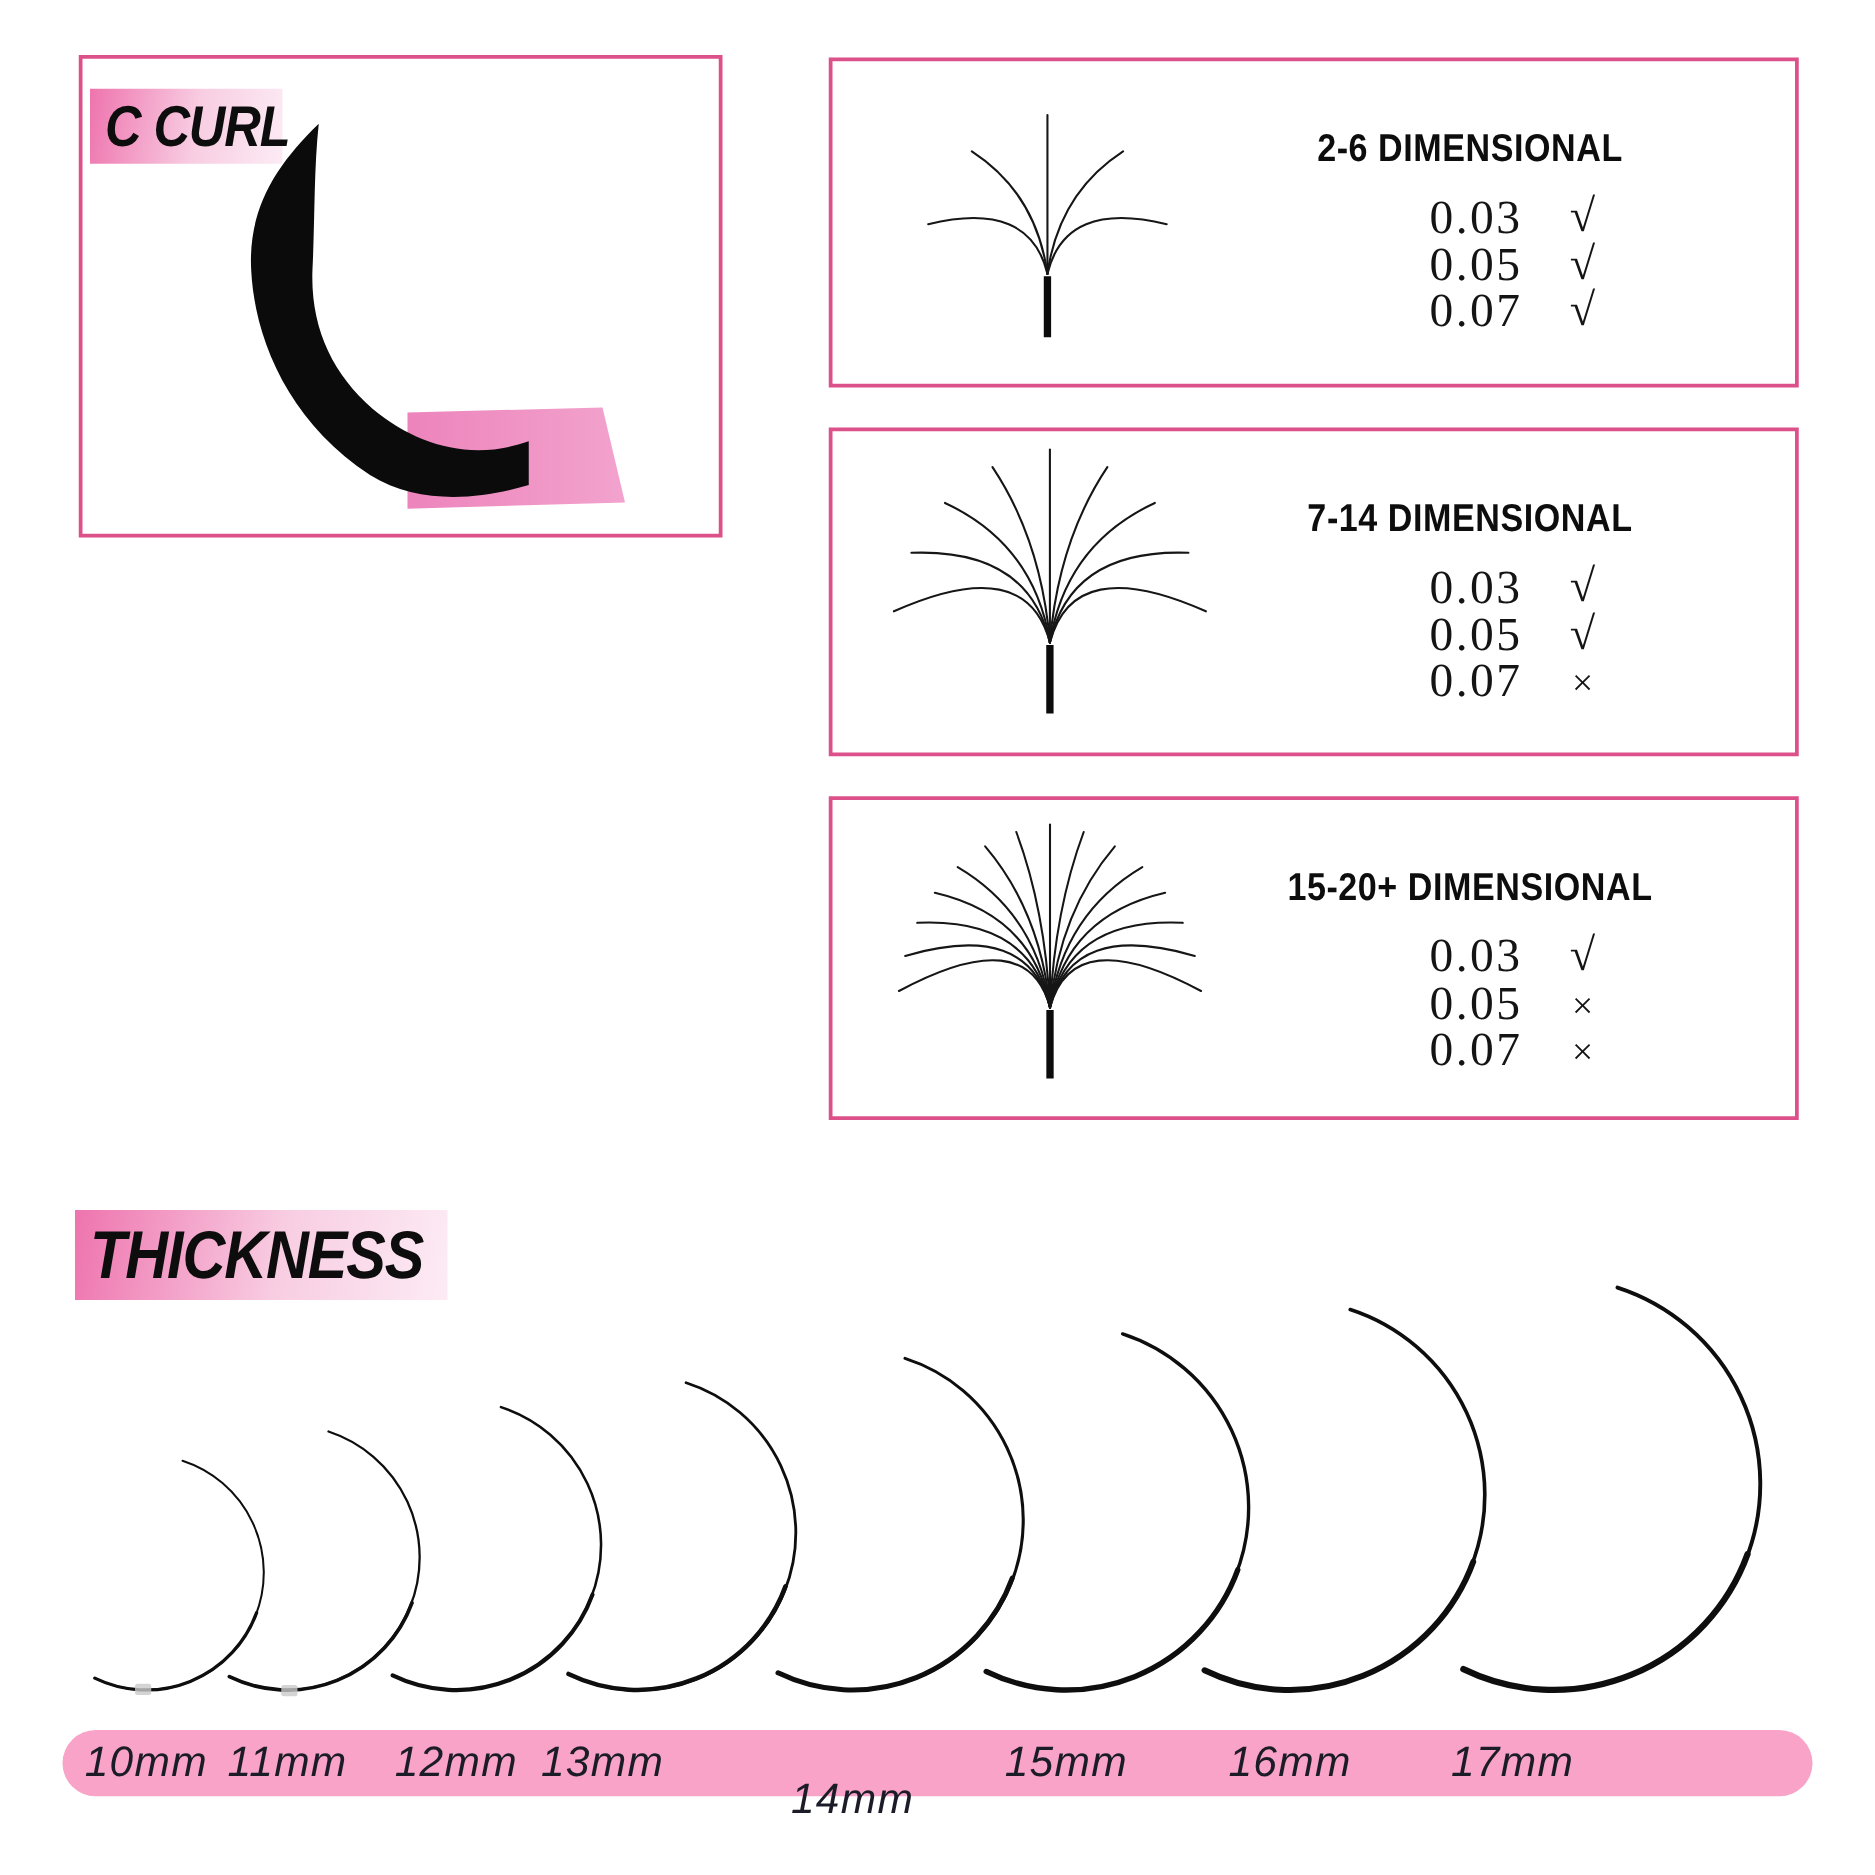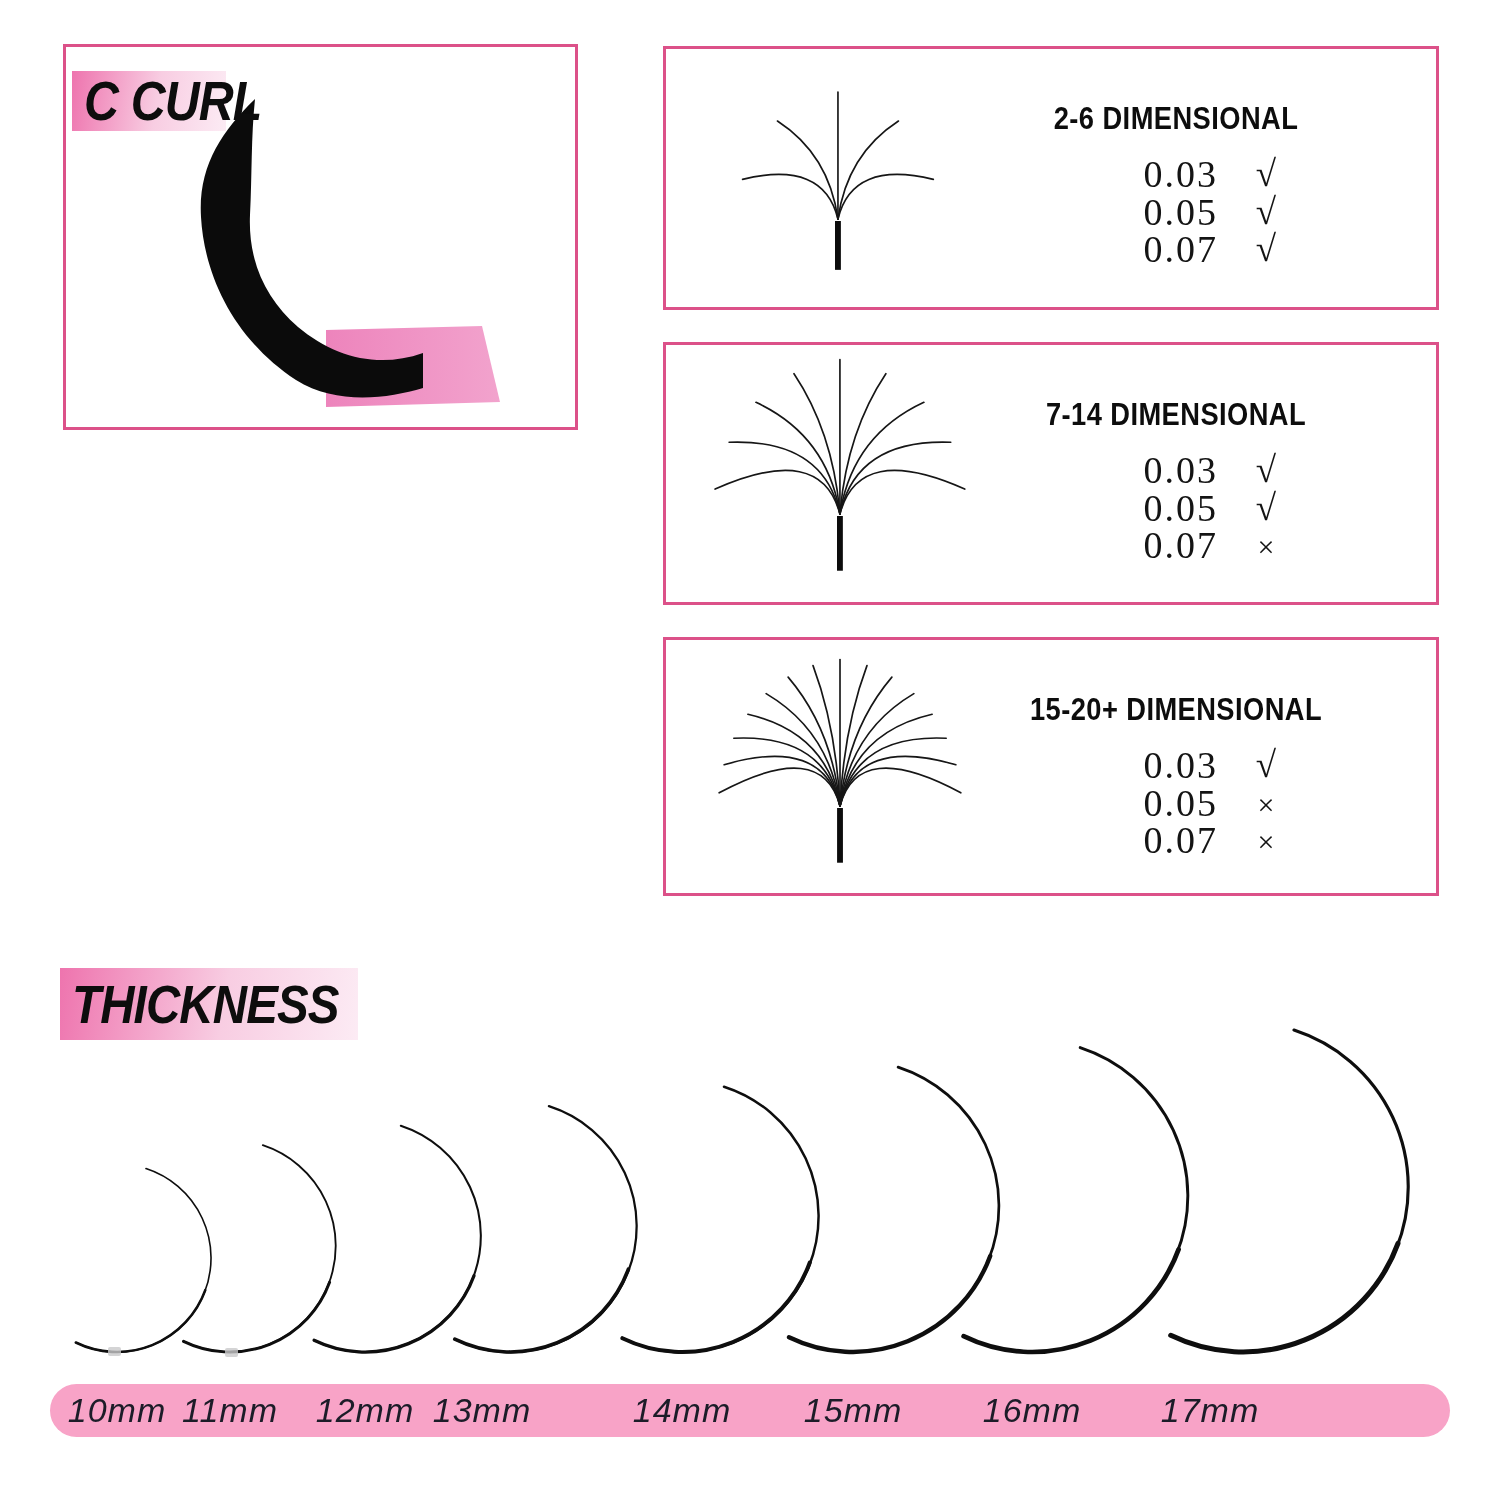--- a/index.html
+++ b/index.html
@@ -7,21 +7,21 @@
           font-family:"Liberation Sans",sans-serif;
           --border-pink:#dc5189; --bar-pink:#f8a3c7; --ink:#121212;}
   .card{position:absolute;box-sizing:border-box;border:3px solid var(--border-pink);background:#fff;}
   .c-curl-card{left:63px;top:44px;width:515px;height:386px;}
   .d-curl-card{left:61px;top:516px;width:516px;height:385px;}
   .curl-svg{position:absolute;left:0;top:0;width:100%;height:100%;}
   .pill-label{position:absolute;display:flex;align-items:center;padding-left:12px;
               background:linear-gradient(99deg,var(--grad-a,#ee74ae) 0%,var(--grad-b,#f8cde2) 55%,var(--grad-c,#fcebf4) 100%);}
   .pill-label span{font-style:italic;font-weight:800;color:#0d0d0d;letter-spacing:-1px;
                    transform:scaleX(.88);transform-origin:left center;white-space:nowrap;}
-  .curl-label{left:6px;top:24px;width:142px;height:60px;font-size:55px;}
+  .curl-label{left:6px;top:24px;width:142px;height:60px;font-size:46px;}
   .d-curl-card .curl-label{top:27px;width:150px;}
   .thickness-label{left:60px;top:968px;width:286px;height:72px;font-size:54px;}
   .dim-card{position:absolute;left:663px;width:776px;box-sizing:border-box;
             border:3px solid var(--border-pink);background:#fff;}
   .fan-svg{position:absolute;left:0;top:0;width:100%;height:100%;}
   .dim-title{position:absolute;left:170px;width:680px;text-align:center;
              font-weight:800;font-size:31px;letter-spacing:.5px;color:#0d0d0d;
              transform:scaleX(.88);white-space:nowrap;}
   .dim-row{position:absolute;left:0;width:100%;height:44px;}
   .dim-row .num{position:absolute;left:330px;width:222px;text-align:right;
@@ -175,19 +175,19 @@
       <path d="M 1398.0 1243.4 A 165 165 0 0 1 1170.7 1335.3" stroke="#0e0e0e" stroke-width="5.05" fill="none" stroke-linecap="round"></path>
       <rect x="108" y="1347" width="13" height="9" rx="2" fill="#c9c9cb" opacity="0.8"></rect>
       <rect x="225" y="1348" width="13" height="9" rx="2" fill="#c9c9cb" opacity="0.8"></rect>
     </svg>
 
   <div class="length-bar" id="length-bar">
       <span class="len-label" style="left: 67px;">10mm</span>
       <span class="len-label" style="left: 180px;">11mm</span>
       <span class="len-label" style="left: 315px;">12mm</span>
       <span class="len-label" style="left: 432px;">13mm</span>
-      <span class="len-label" style="left: 632px;">14mm</span>
+      <span class="len-label" style="left: 632px; margin-top: 30px;">14mm</span>
       <span class="len-label" style="left: 803px;">15mm</span>
       <span class="len-label" style="left: 982px;">16mm</span>
       <span class="len-label" style="left: 1160px;">17mm</span>
     </div>
 
 </div>
 
 </body></html>

